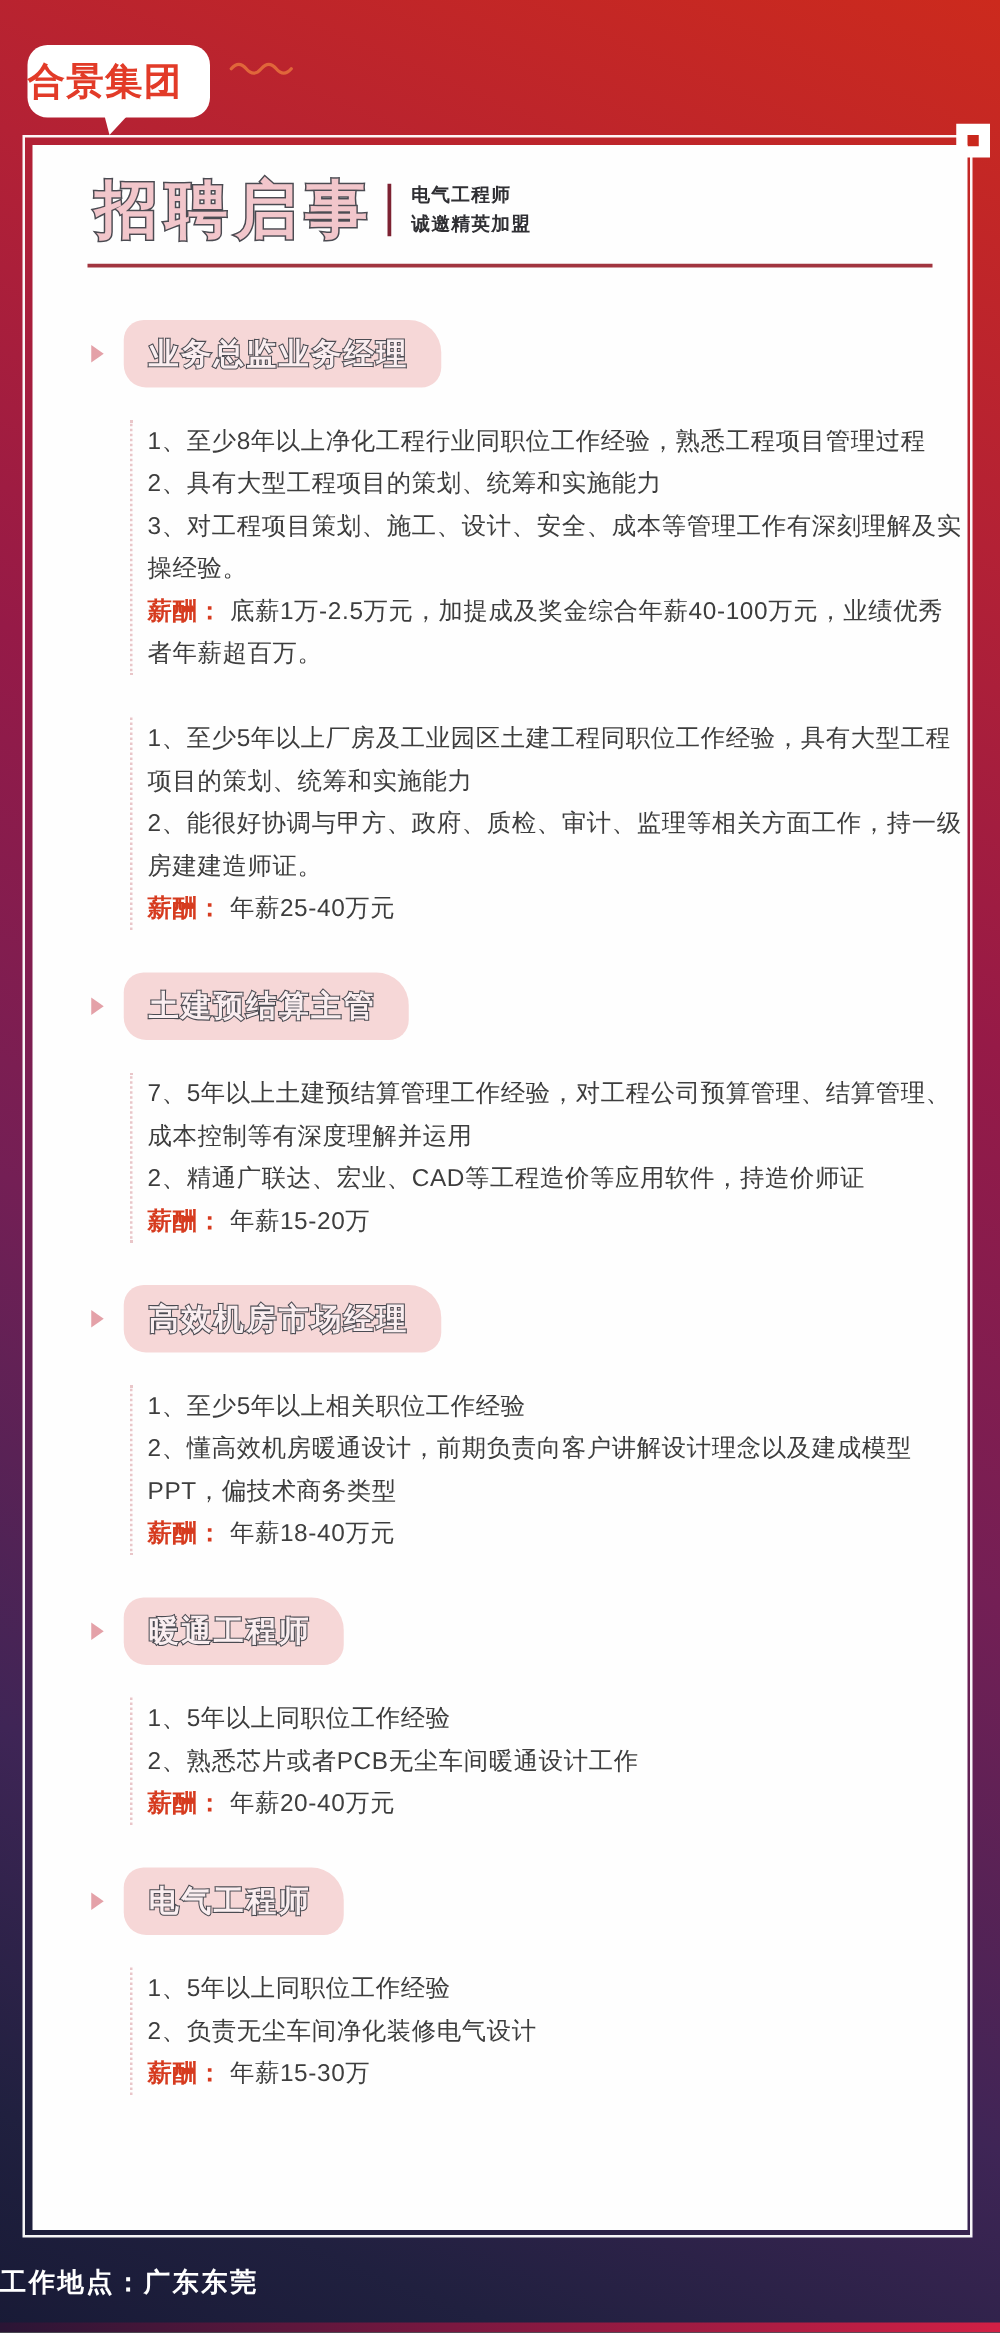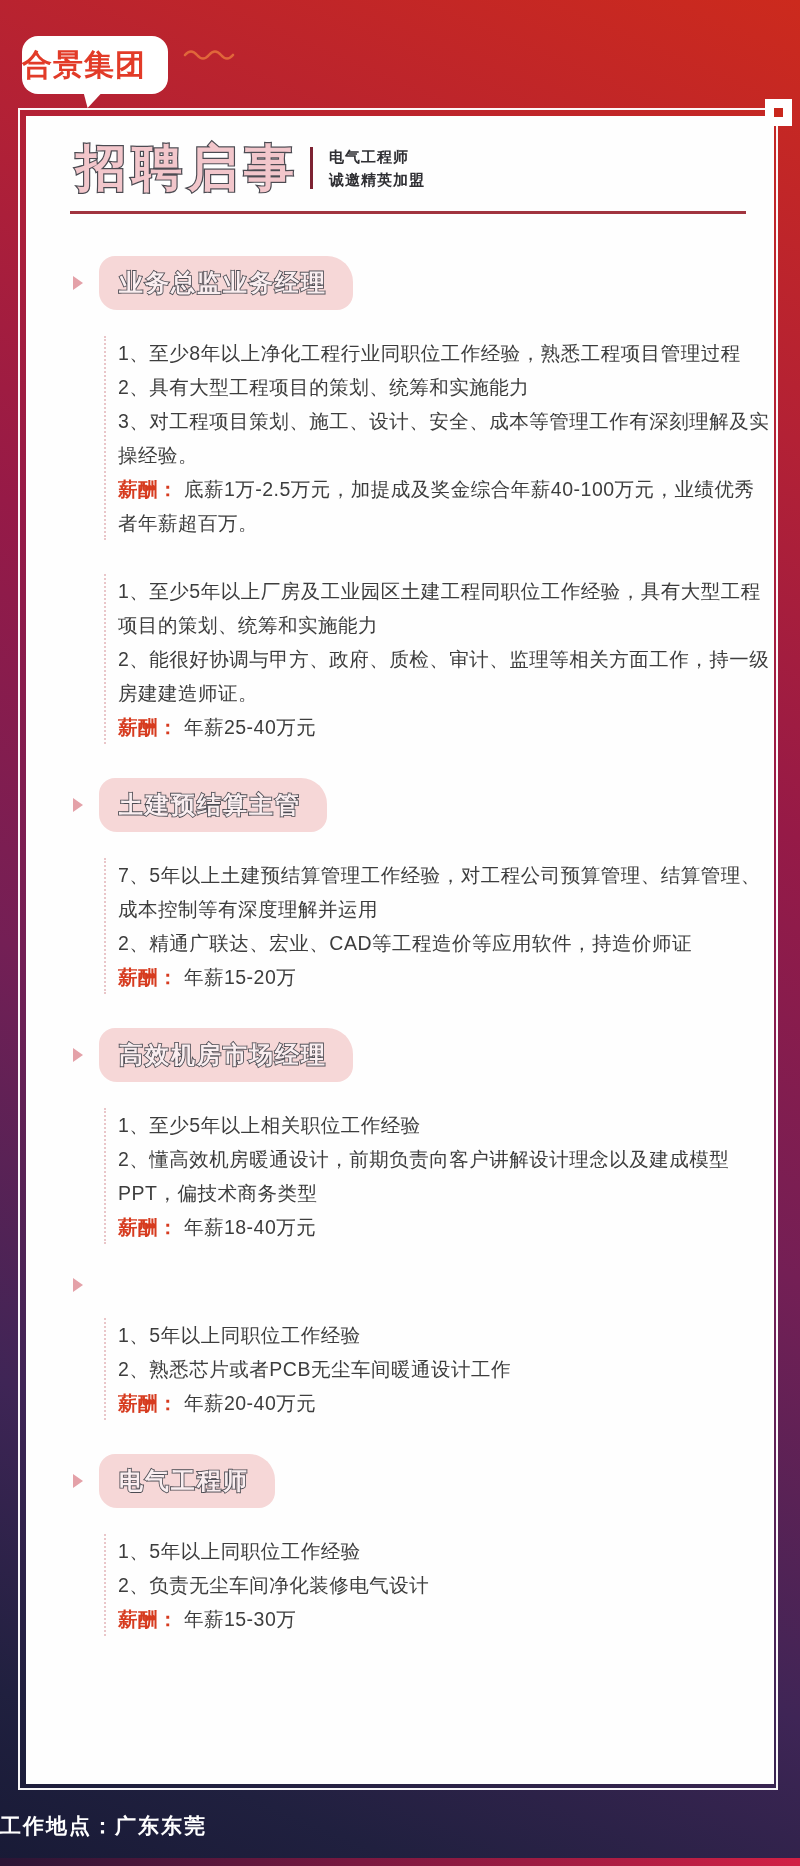--- a/index.html
+++ b/index.html
@@ -219,20 +219,23 @@
       <p class="salary-line">
         <span class="salary-label">薪酬：</span>
         <span>年薪18-40万元</span>
       </p>
     </div>
   </div>
 
   <div class="job-section">
     <div class="badge-row">
       <span class="arrow"></span>
+      <span class="badge">
+        <span class="badge-title">暖通工程师</span>
+      </span>
     </div>
     <div class="job-body">
       <div>
               <p class="req-line">1、5年以上同职位工作经验</p>
               <p class="req-line">2、熟悉芯片或者PCB无尘车间暖通设计工作</p>
             </div>
       <p class="salary-line">
         <span class="salary-label">薪酬：</span>
         <span>年薪20-40万元</span>
       </p>

